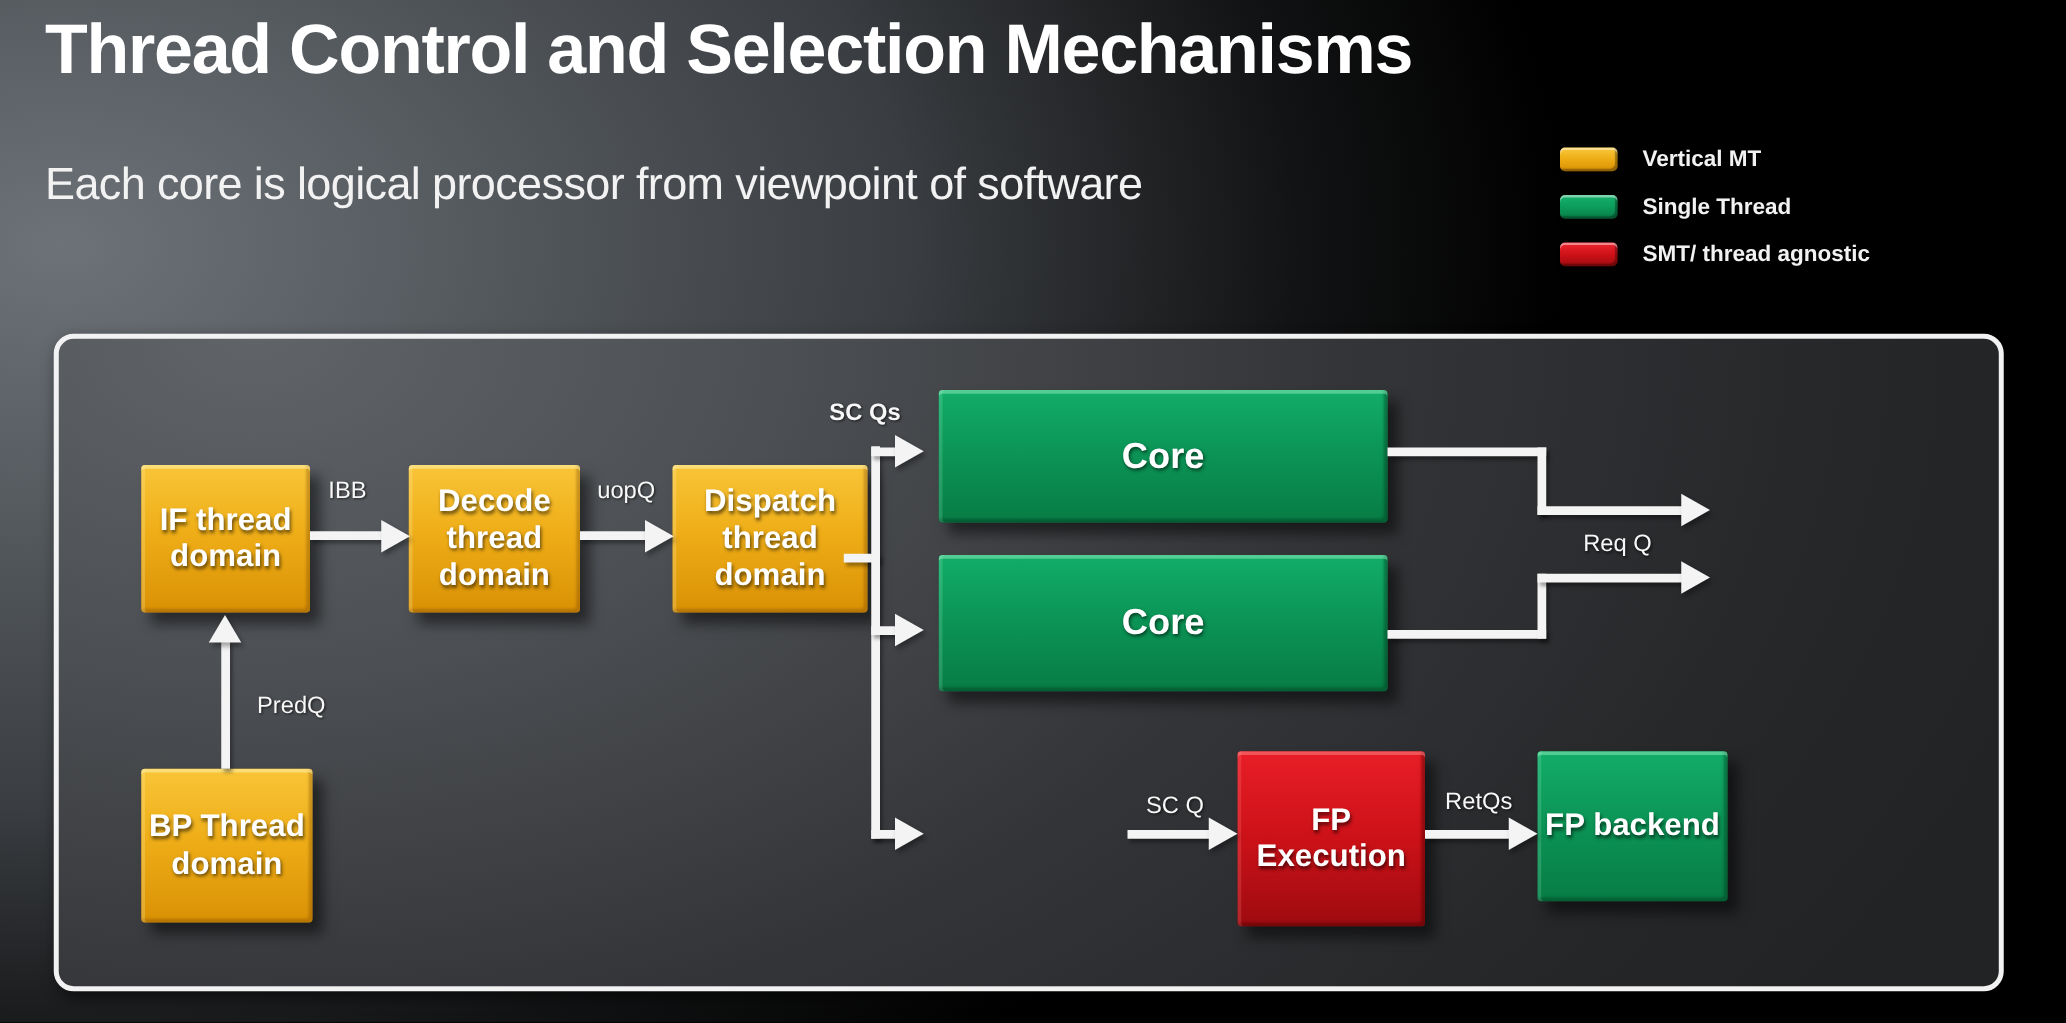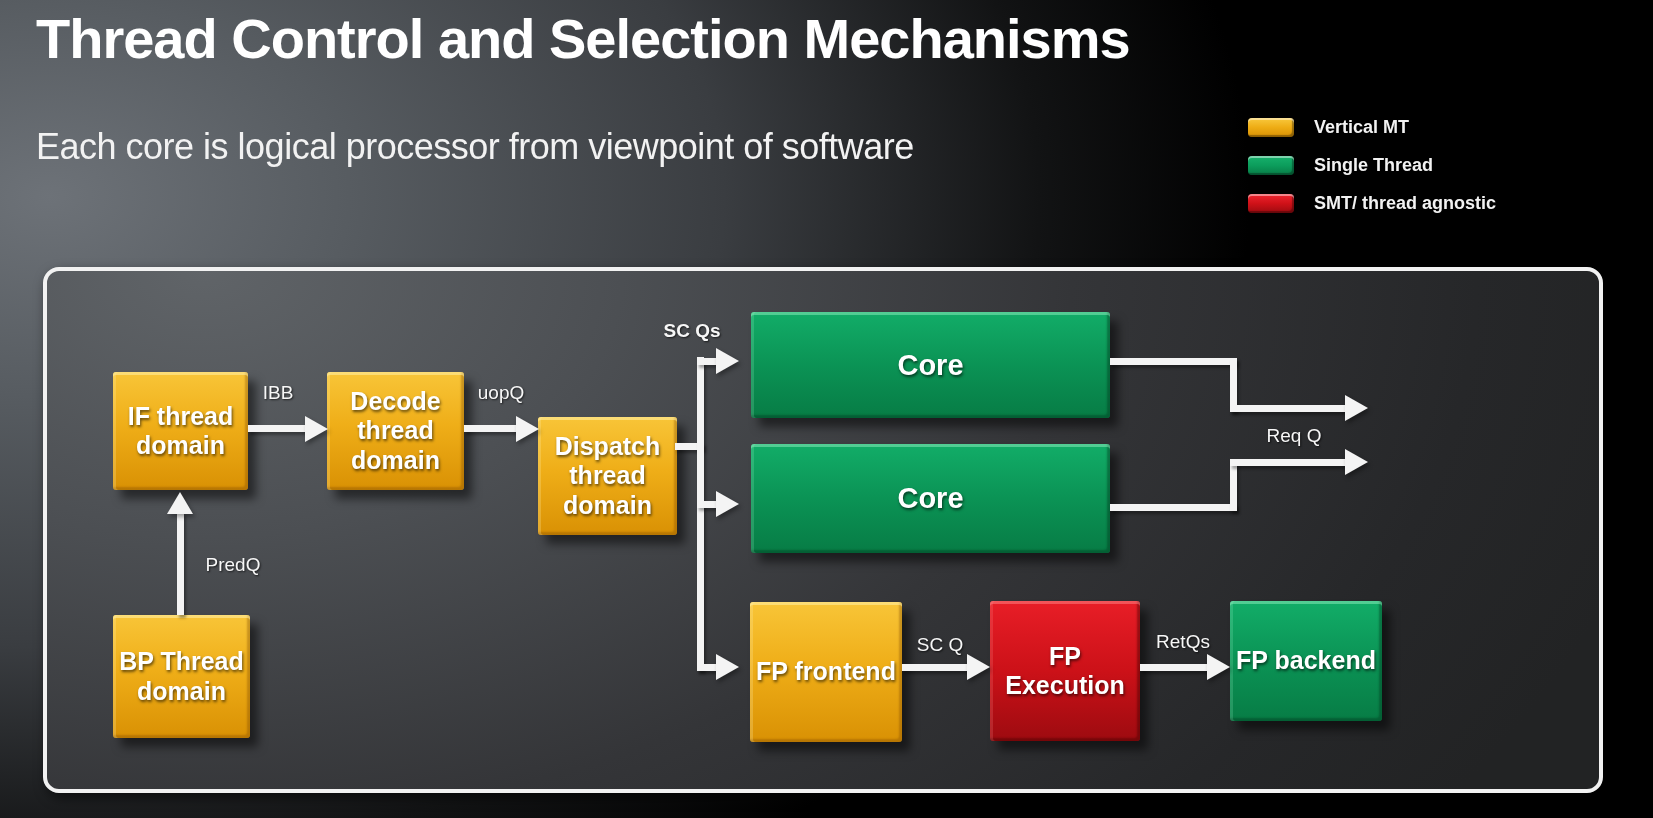--- a/index.html
+++ b/index.html
@@ -67,21 +67,21 @@
                 inset -3px -3px 2px rgba(0,60,30,.45), 8px 9px 10px rgba(0,0,0,.5);
     text-align: center;
   }
   .n-red {
     background:linear-gradient(180deg,#e81e27 0%,#cc1118 50%,#9d0b10 100%);
     box-shadow: inset 0 3px 0 rgba(255,150,150,.45), inset 3px 0 0 rgba(255,150,150,.2),
                 inset -3px -3px 2px rgba(70,0,0,.45), 8px 9px 10px rgba(0,0,0,.5);
   }
   #n-if        { left:113px;  top:372px; width:135px; height:118px; font-size:25px; }
   #n-decode    { left:327px;  top:372px; width:137px; height:118px; font-size:25px; }
-  #n-dispatch  { left:538px;  top:372px; width:139px; height:118px; font-size:25px;margin-top:45px; }
+  #n-dispatch  { left:538px;  top:372px; width:156px; height:118px; font-size:25px; }
   #n-bp        { left:113px;  top:615px; width:137px; height:123px; font-size:25px; }
   #n-core-top  { left:751px;  top:312px; width:359px; height:106px; font-size:29px; }
   #n-core-bot  { left:751px;  top:444px; width:359px; height:109px; font-size:29px; }
   #n-fpfront   { left:750px;  top:602px; width:152px; height:140px; font-size:25px; }
   #n-fpexec    { left:990px;  top:601px; width:150px; height:140px; font-size:25px; }
   #n-fpback    { left:1230px; top:601px; width:152px; height:120px; font-size:25px; }
   #n-l2cu      { left:1388px; top:369px; width:150px; height:138px; font-size:28px; }
 
   
   .seg { position:absolute; background:#f4f4f4; box-shadow:2px 3px 3px rgba(0,0,0,.35); }
@@ -127,21 +127,20 @@
   </div>
 
   <div class="panel"></div>
 
   <div class="node n-yellow" id="n-if">IF thread domain</div>
   <div class="node n-yellow" id="n-decode">Decode thread domain</div>
   <div class="node n-yellow" id="n-dispatch">Dispatch thread domain</div>
   <div class="node n-yellow" id="n-bp">BP Thread domain</div>
   <div class="node n-green" id="n-core-top">Core</div>
   <div class="node n-green" id="n-core-bot">Core</div>
-  <div class="node n-yellow" id="n-fpfront">FP frontend</div>
   <div class="node n-red" id="n-fpexec">FP Execution</div>
   <div class="node n-green" id="n-fpback">FP backend</div>
 
   <div>
     <div class="seg" style="left:248px; top:425px; width:60px; height:7px;"></div>
     <div class="head-r" style="left:305px; top:416px;"></div>
   </div>
 
   <div>
     <div class="seg" style="left:464px; top:425px; width:55px; height:7px;"></div>

